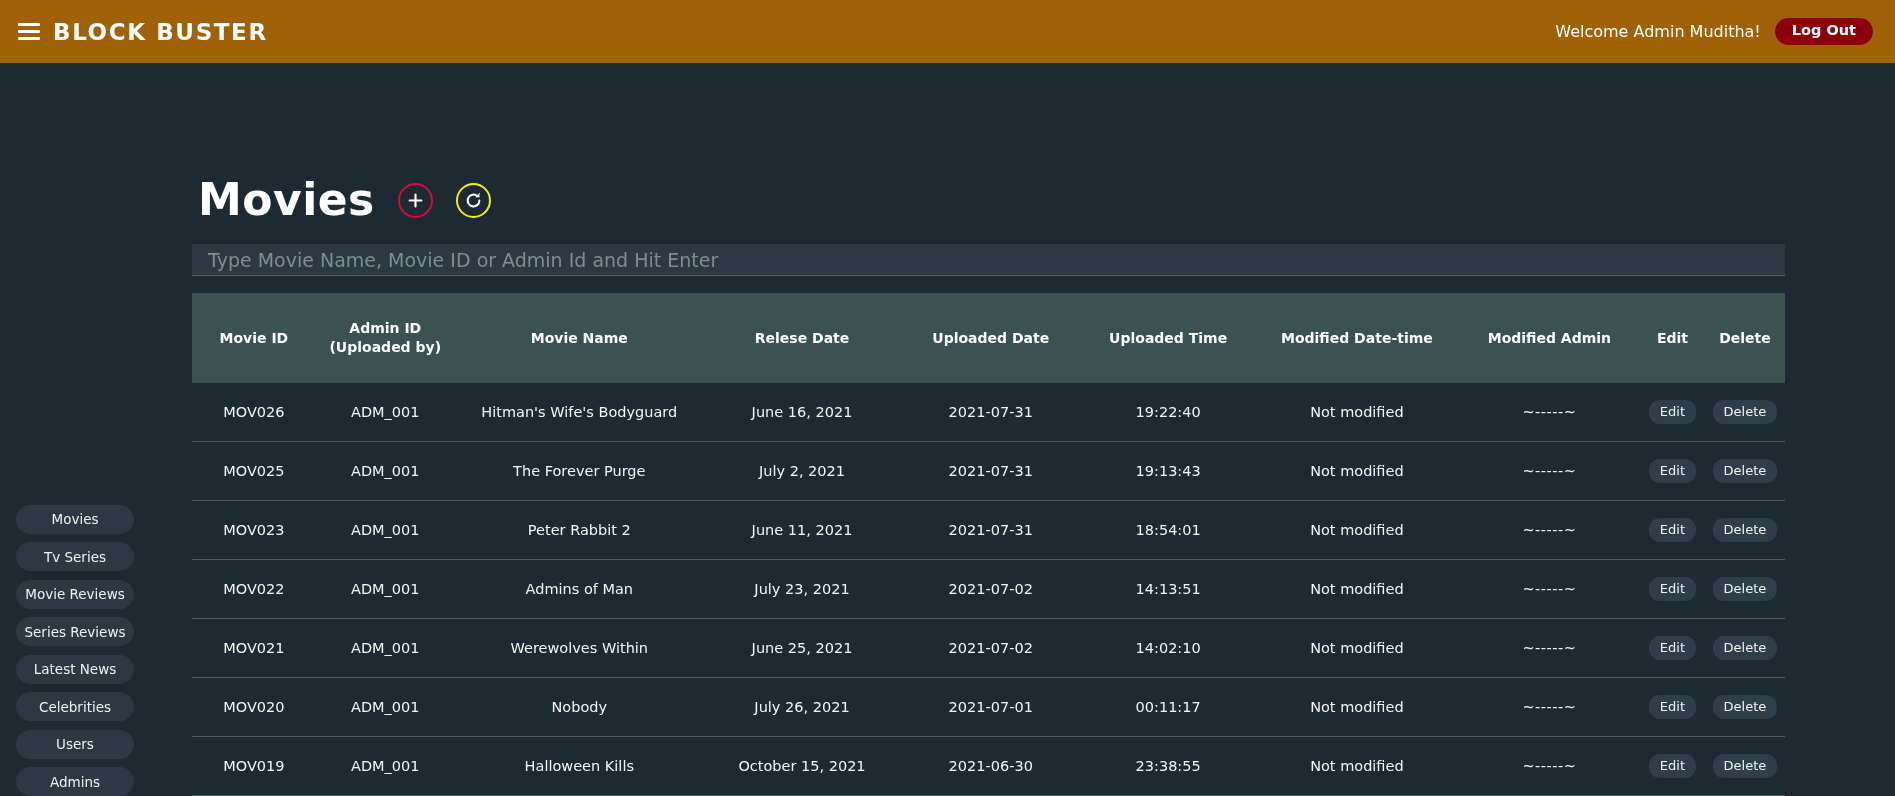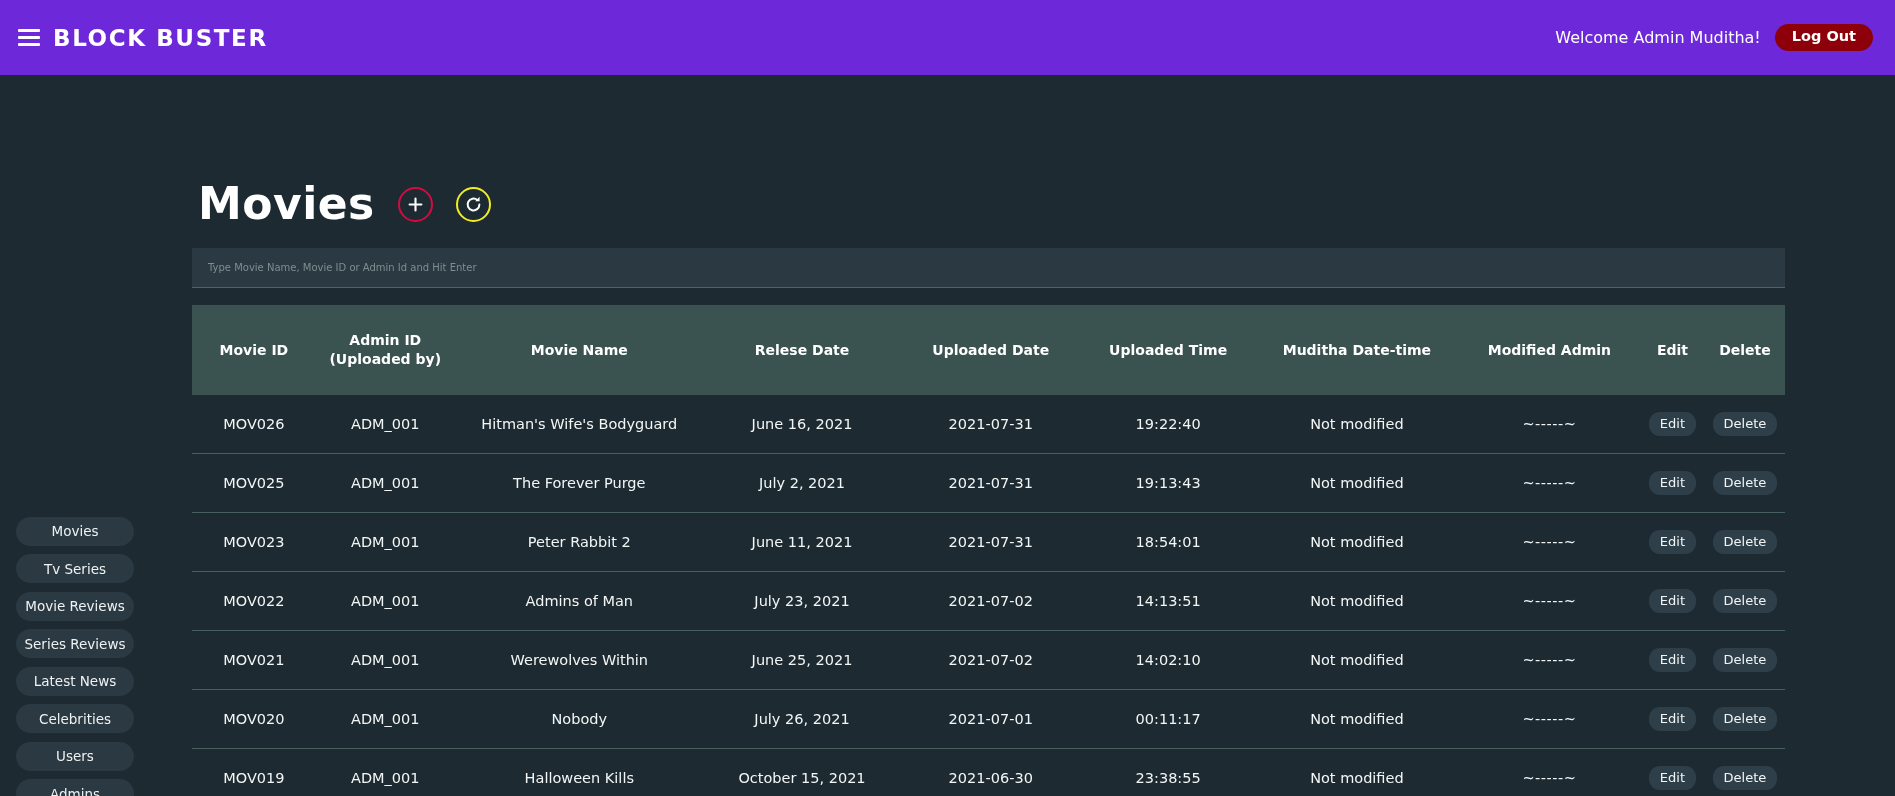--- a/index.html
+++ b/index.html
@@ -11,22 +11,22 @@
   }
 
   body {
     background: #1e2a31;
     font-family: "DejaVu Sans", sans-serif;
     color: #f3f6f6;
   }
 
   
   .topbar {
-    height: 75px;
-    background: #6d28d9;
+    height: 63px;
+    background: #a16207;
     display: flex;
     align-items: center;
     justify-content: space-between;
     padding: 0 22px 0 18px;
     position: relative;
     z-index: 5;
     gap: 44px;
   }
 
   .brand-group {
@@ -155,26 +155,26 @@
   .circle-add { border: 2.2px solid #d60a3f; }
   .circle-refresh { border: 2.2px solid #f2ed1f; }
   .circle-btn svg { display: block; }
 
   
   .search-wrap {
     padding: 6px 0 0 0;
   }
   .search-input {
     width: 100%;
-    height: 40px;
+    height: 32px;
     background: #2a3942;
     border: none;
     border-bottom: 1.5px solid #4e6566;
     color: #e6eced;
-    font-size: 10px;
+    font-size: 19px;
     font-family: "DejaVu Sans", sans-serif;
     padding: 0 16px;
     outline: none;
   }
   .search-input::placeholder { color: #7d8f90; }
 
   
   .table-wrap { margin-top: 17px; }
 
   table.movies {
@@ -313,21 +313,21 @@
           <tr>
             <th>Movie ID</th>
             <th>
               <div>Admin ID</div>
               <div>(Uploaded by)</div>
             </th>
             <th>Movie Name</th>
             <th>Relese Date</th>
             <th>Uploaded Date</th>
             <th>Uploaded Time</th>
-            <th>Muditha Date-time</th>
+            <th>Modified Date-time</th>
             <th>Modified Admin</th>
             <th>Edit</th>
             <th>Delete</th>
           </tr>
         </thead>
         <tbody id="tbody">
             <tr>
               <td>MOV026</td>
               <td>ADM_001</td>
               <td>Hitman's Wife's Bodyguard</td>

